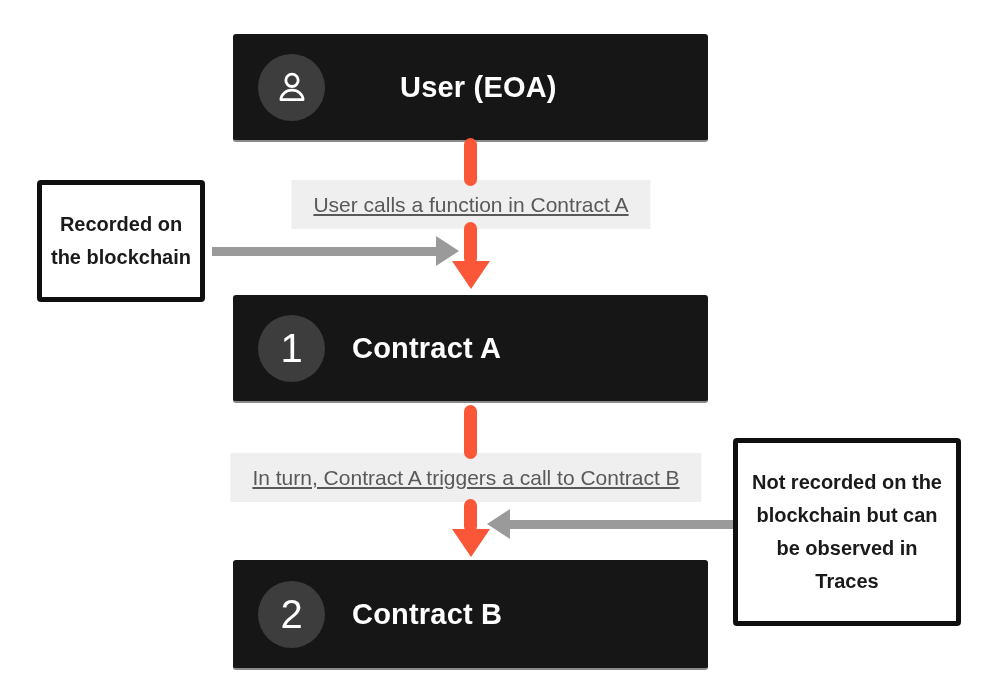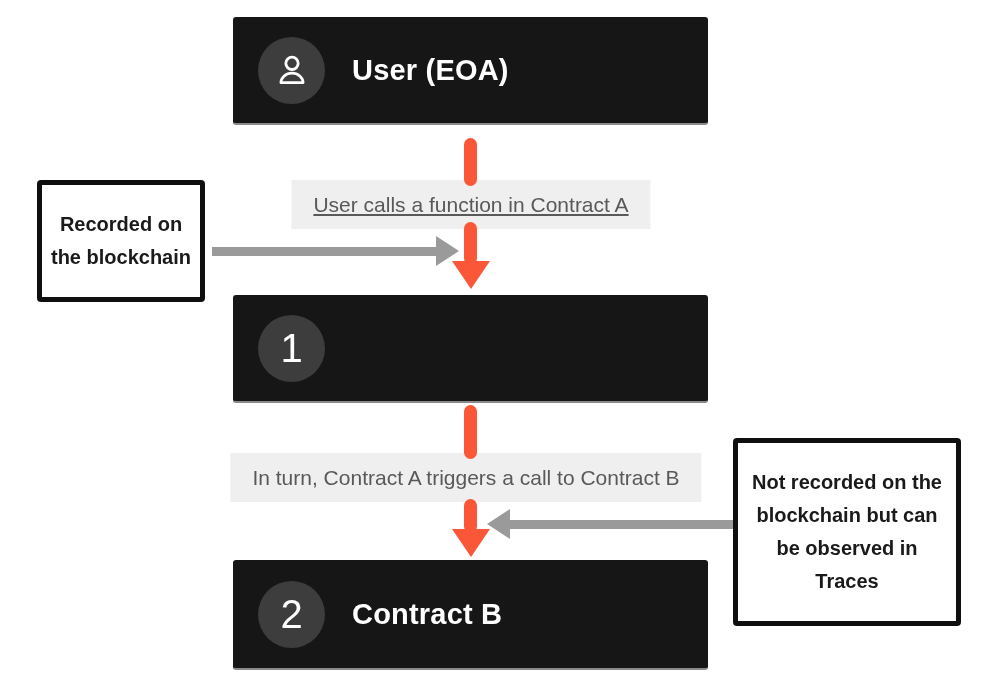--- a/index.html
+++ b/index.html
@@ -24,21 +24,21 @@
     height: 108px;
     background: var(--box-bg, #161616);
     border-radius: 3px;
     border-bottom: 2px solid #8a8a8a;
     display: flex;
     align-items: center;
     padding-left: 25px;
     box-sizing: border-box;
     z-index: 2;
   }
-  .node-user { top: 17px; }
+  .node-user { top: 34px; gap: 48px; }
   .node-a    { top: 295px; }
   .node-b    { top: 560px; height: 110px; }
 
   .avatar {
     width: 67px;
     height: 67px;
     border-radius: 50%;
     background: var(--circle-bg, #3d3d3d);
     display: flex;
     align-items: center;
@@ -92,21 +92,21 @@
     height: 49px;
     line-height: 49px;
     padding: 0 22px;
     white-space: nowrap;
     background: var(--label-bg, #efefef);
     color: var(--label-text, #595959);
     font-size: 21px;
     z-index: 2;
   }
   .label-1 { left: 471px; top: 180px; text-decoration: underline; }
-  .label-2 { left: 466px; top: 453px; }
+  .label-2 { left: 466px; top: 453px; text-decoration: underline; }
 
   
   .note {
     position: absolute;
     box-sizing: border-box;
     background: #ffffff;
     border: 5px solid var(--note-border, #0f0f0f);
     border-radius: 4px;
     display: flex;
     align-items: center;
@@ -166,20 +166,21 @@
 
   <div class="vseg seg-a1"></div>
   <div class="edge-label label-1">User calls a function in Contract A</div>
   <div class="vseg seg-a2"></div>
   <div class="vhead head-a"></div>
 
   <div class="node node-a">
     <div class="avatar">
       <span class="badge-num">1</span>
     </div>
+    <div class="node-title">Contract A</div>
   </div>
 
   <div class="vseg seg-b1"></div>
   <div class="edge-label label-2">In turn, Contract A triggers a call to Contract B</div>
   <div class="vseg seg-b2"></div>
   <div class="vhead head-b"></div>
 
   <div class="node node-b">
     <div class="avatar">
       <span class="badge-num">2</span>

